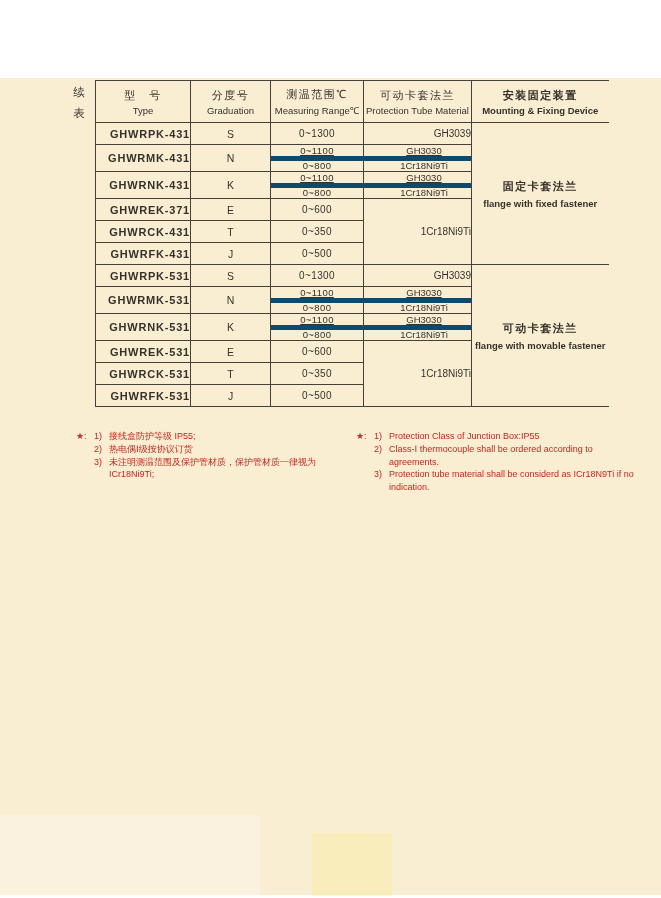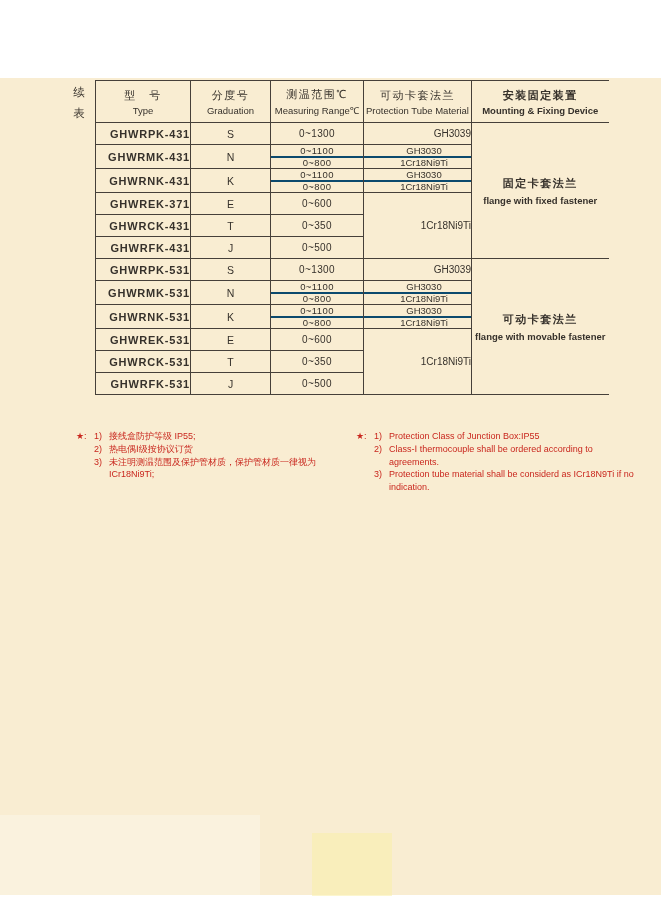--- a/index.html
+++ b/index.html
@@ -22,21 +22,21 @@
   .doc thead th{height:41px;font-weight:normal;text-align:center;}
   .h-zh{font-size:11px;letter-spacing:1.5px;}
   .h-en{font-size:9.5px;margin-top:2px;}
   .doc tbody tr{height:22px;}
   td.type{font-weight:bold;font-size:11px;letter-spacing:0.8px;text-align:right;padding-left:11px;}
   td.grad{text-align:center;font-size:10.5px;}
   td.range{text-align:center;font-size:10px;letter-spacing:0.4px;}
   td.mat{font-size:10px;text-align:right;padding-left:13px;}
   td.split{vertical-align:top;}
   td.split .half{height:10px;line-height:10px;font-size:9.5px;overflow:hidden;}
-  td.split .half.hb{border-bottom:2px solid #0c4a6e;height:11px;line-height:11px;}
+  td.split .half.hb{border-bottom:5px solid #0c4a6e;height:11px;line-height:11px;text-decoration:underline;}
   td.splitR .half{text-align:center;letter-spacing:0.4px;}
   td.splitM .half{text-align:center;padding-left:13px;}
   td.mount{text-align:center;}
   .m-zh{font-size:11px;letter-spacing:1.5px;}
   .m-en{font-size:9.5px;margin-top:4px;}
 
   
   .note{position:absolute;top:430px;color:#c9271e;font-size:9px;line-height:12.8px;}
   .note-left{left:76px;width:270px;}
   .note-right{left:356px;width:284px;}

